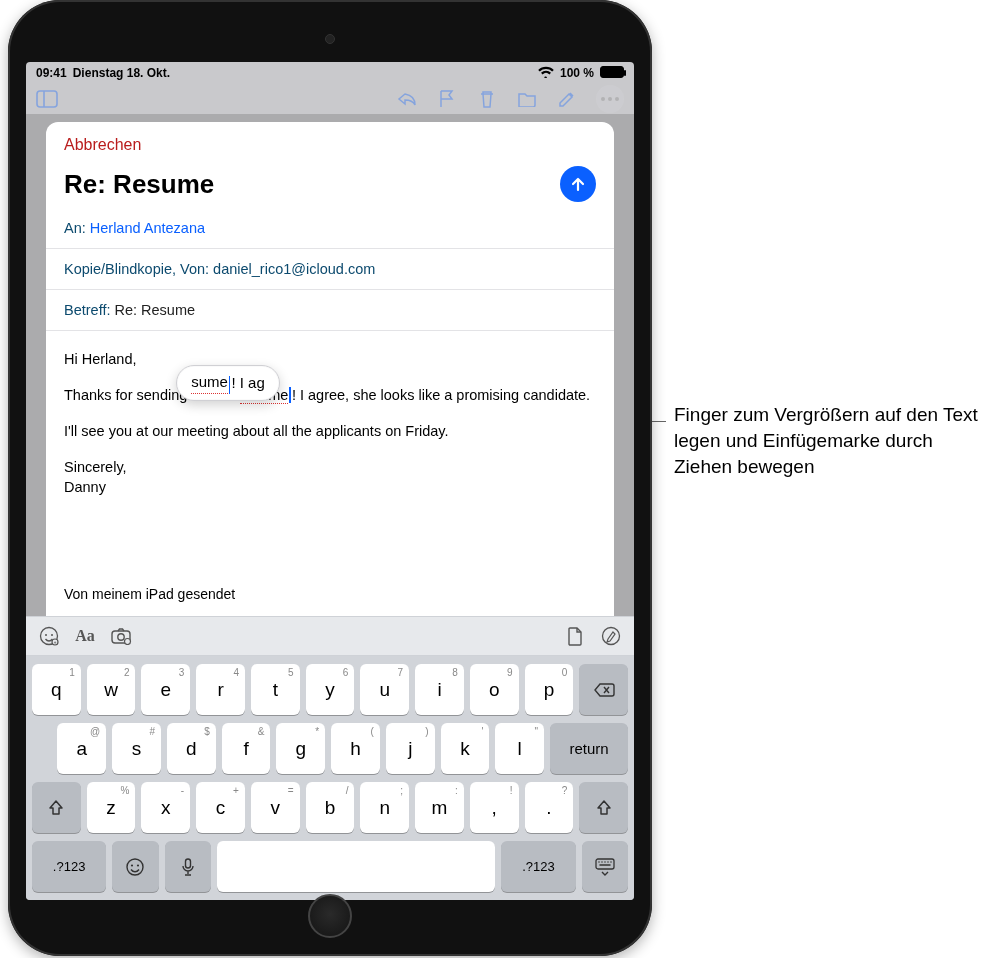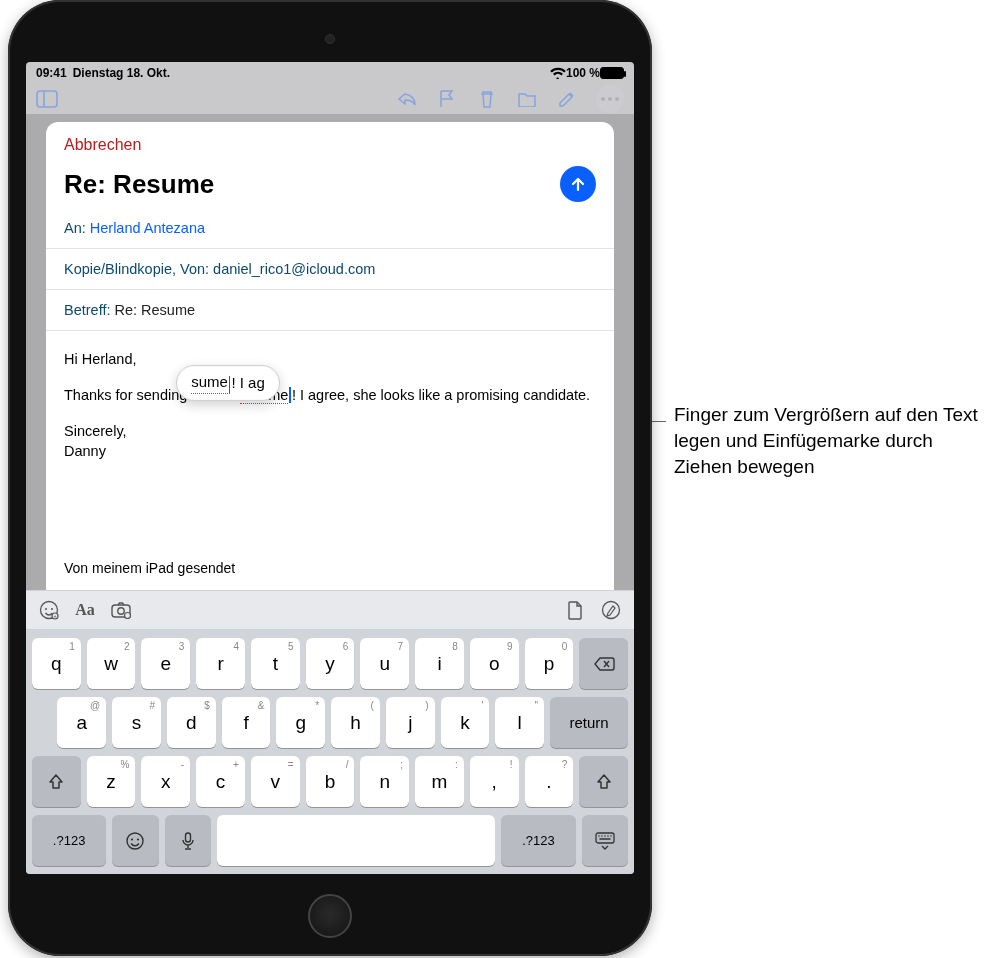--- a/index.html
+++ b/index.html
@@ -12,21 +12,21 @@
   }
 
   
   .ipad {
     position: absolute;
     left: 8px; top: 0;
     width: 644px; height: 956px;
     background: #111;
     border-radius: 52px;
     box-shadow: 0 0 0 2px #333 inset, 0 4px 14px rgba(0,0,0,0.3);
-    padding: 62px 18px 82px 18px;
+    padding: 62px 18px 56px 18px;
   }
   .camera-dot {
     position: absolute;
     top: 34px; left: 50%; transform: translateX(-50%);
     width: 10px; height: 10px;
     background: #222;
     border: 1px solid #333;
     border-radius: 50%;
   }
   .home-button {
@@ -49,21 +49,21 @@
   .statusbar {
     display: flex;
     justify-content: space-between;
     align-items: center;
     font-size: 12px;
     font-weight: 600;
     color: #000;
     padding: 4px 10px 2px 10px;
   }
   .statusbar .sb-left { display: flex; gap: 6px; }
-  .statusbar .sb-right { display: flex; align-items: center; }
+  .statusbar .sb-right { display: flex; gap: 6px; }
   .wifi-icon svg, .battery-icon svg { display: block; }
   .battery-icon {
     width: 24px; height: 12px;
     border: 1px solid #000; border-radius: 3px;
     position: relative; background:#000;
   }
   .battery-icon:after {
     content:""; position:absolute; right:-3px; top:3px;
     width:2px; height:6px; background:#000; border-radius:1px;
   }
@@ -312,20 +312,21 @@
         <div class="loupe">
           <span class="sel">sume</span>
             <span class="caret"></span>
             <span>! I ag</span>
         </div>
 
         <p>Hi Herland,</p>
         <p>
           <span>Thanks for sending Carol's </span><span class="misspell">résume</span><span class="inline-caret"></span><span>! I agree, she looks like a promising candidate.</span>
         </p>
+        <p>I'll see you at our meeting about all the applicants on Friday.</p>
         <p class="sig-block">
           <span>Sincerely,</span><br>
           <span>Danny</span>
         </p>
         <div class="sent-from">Von meinem iPad gesendet</div>
       </div>
     </div>
 
     <div class="keyboard">
       <div class="kb-accessory">

